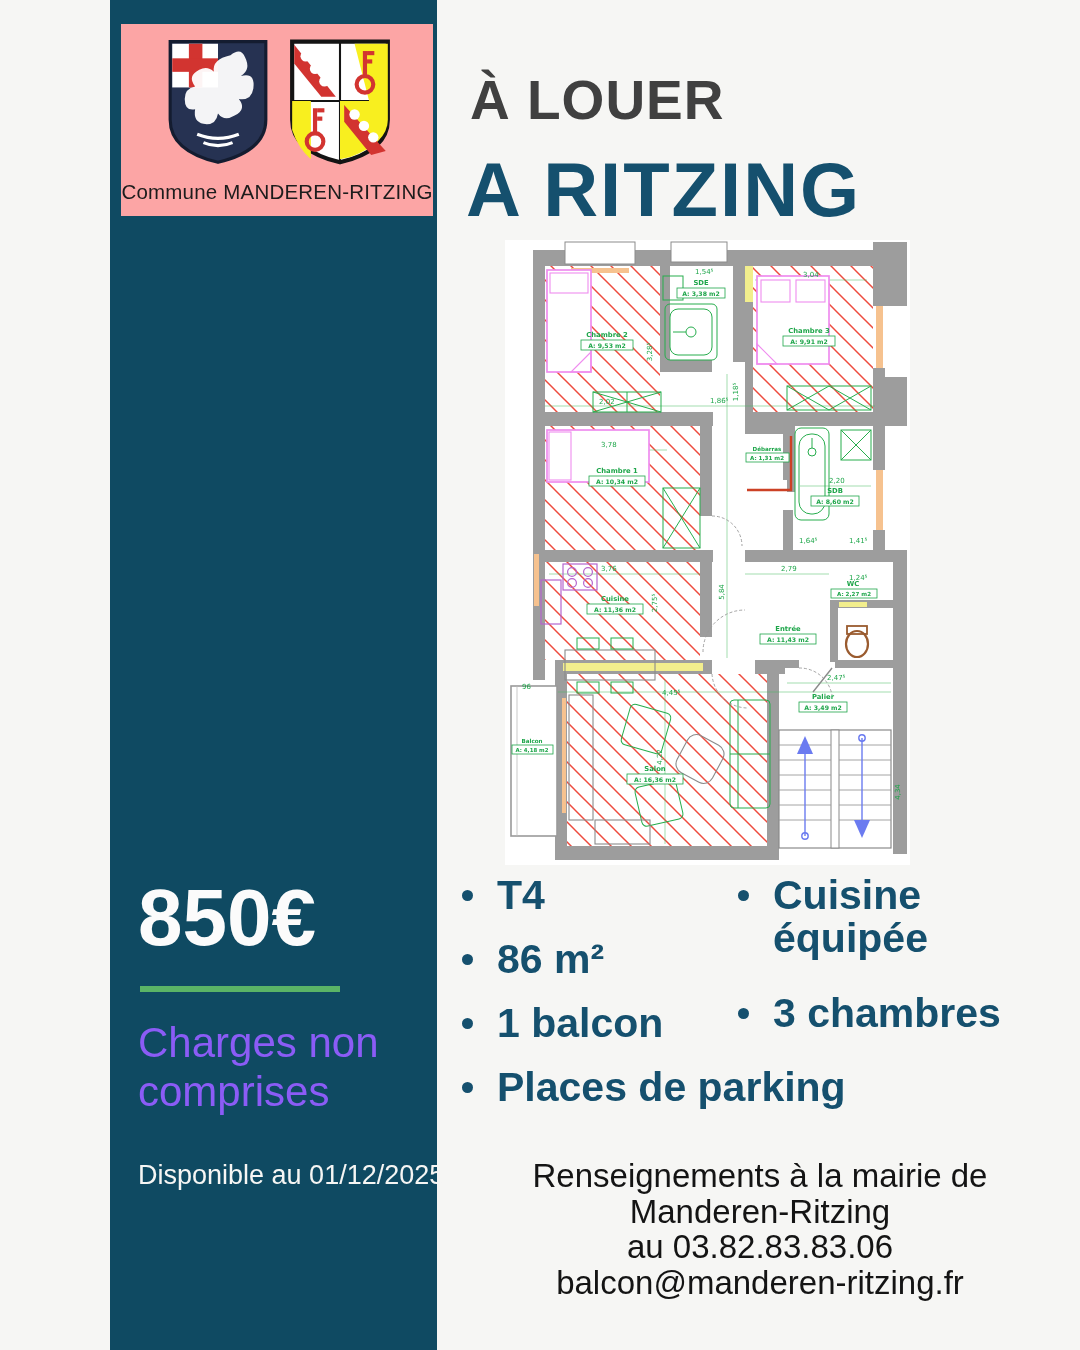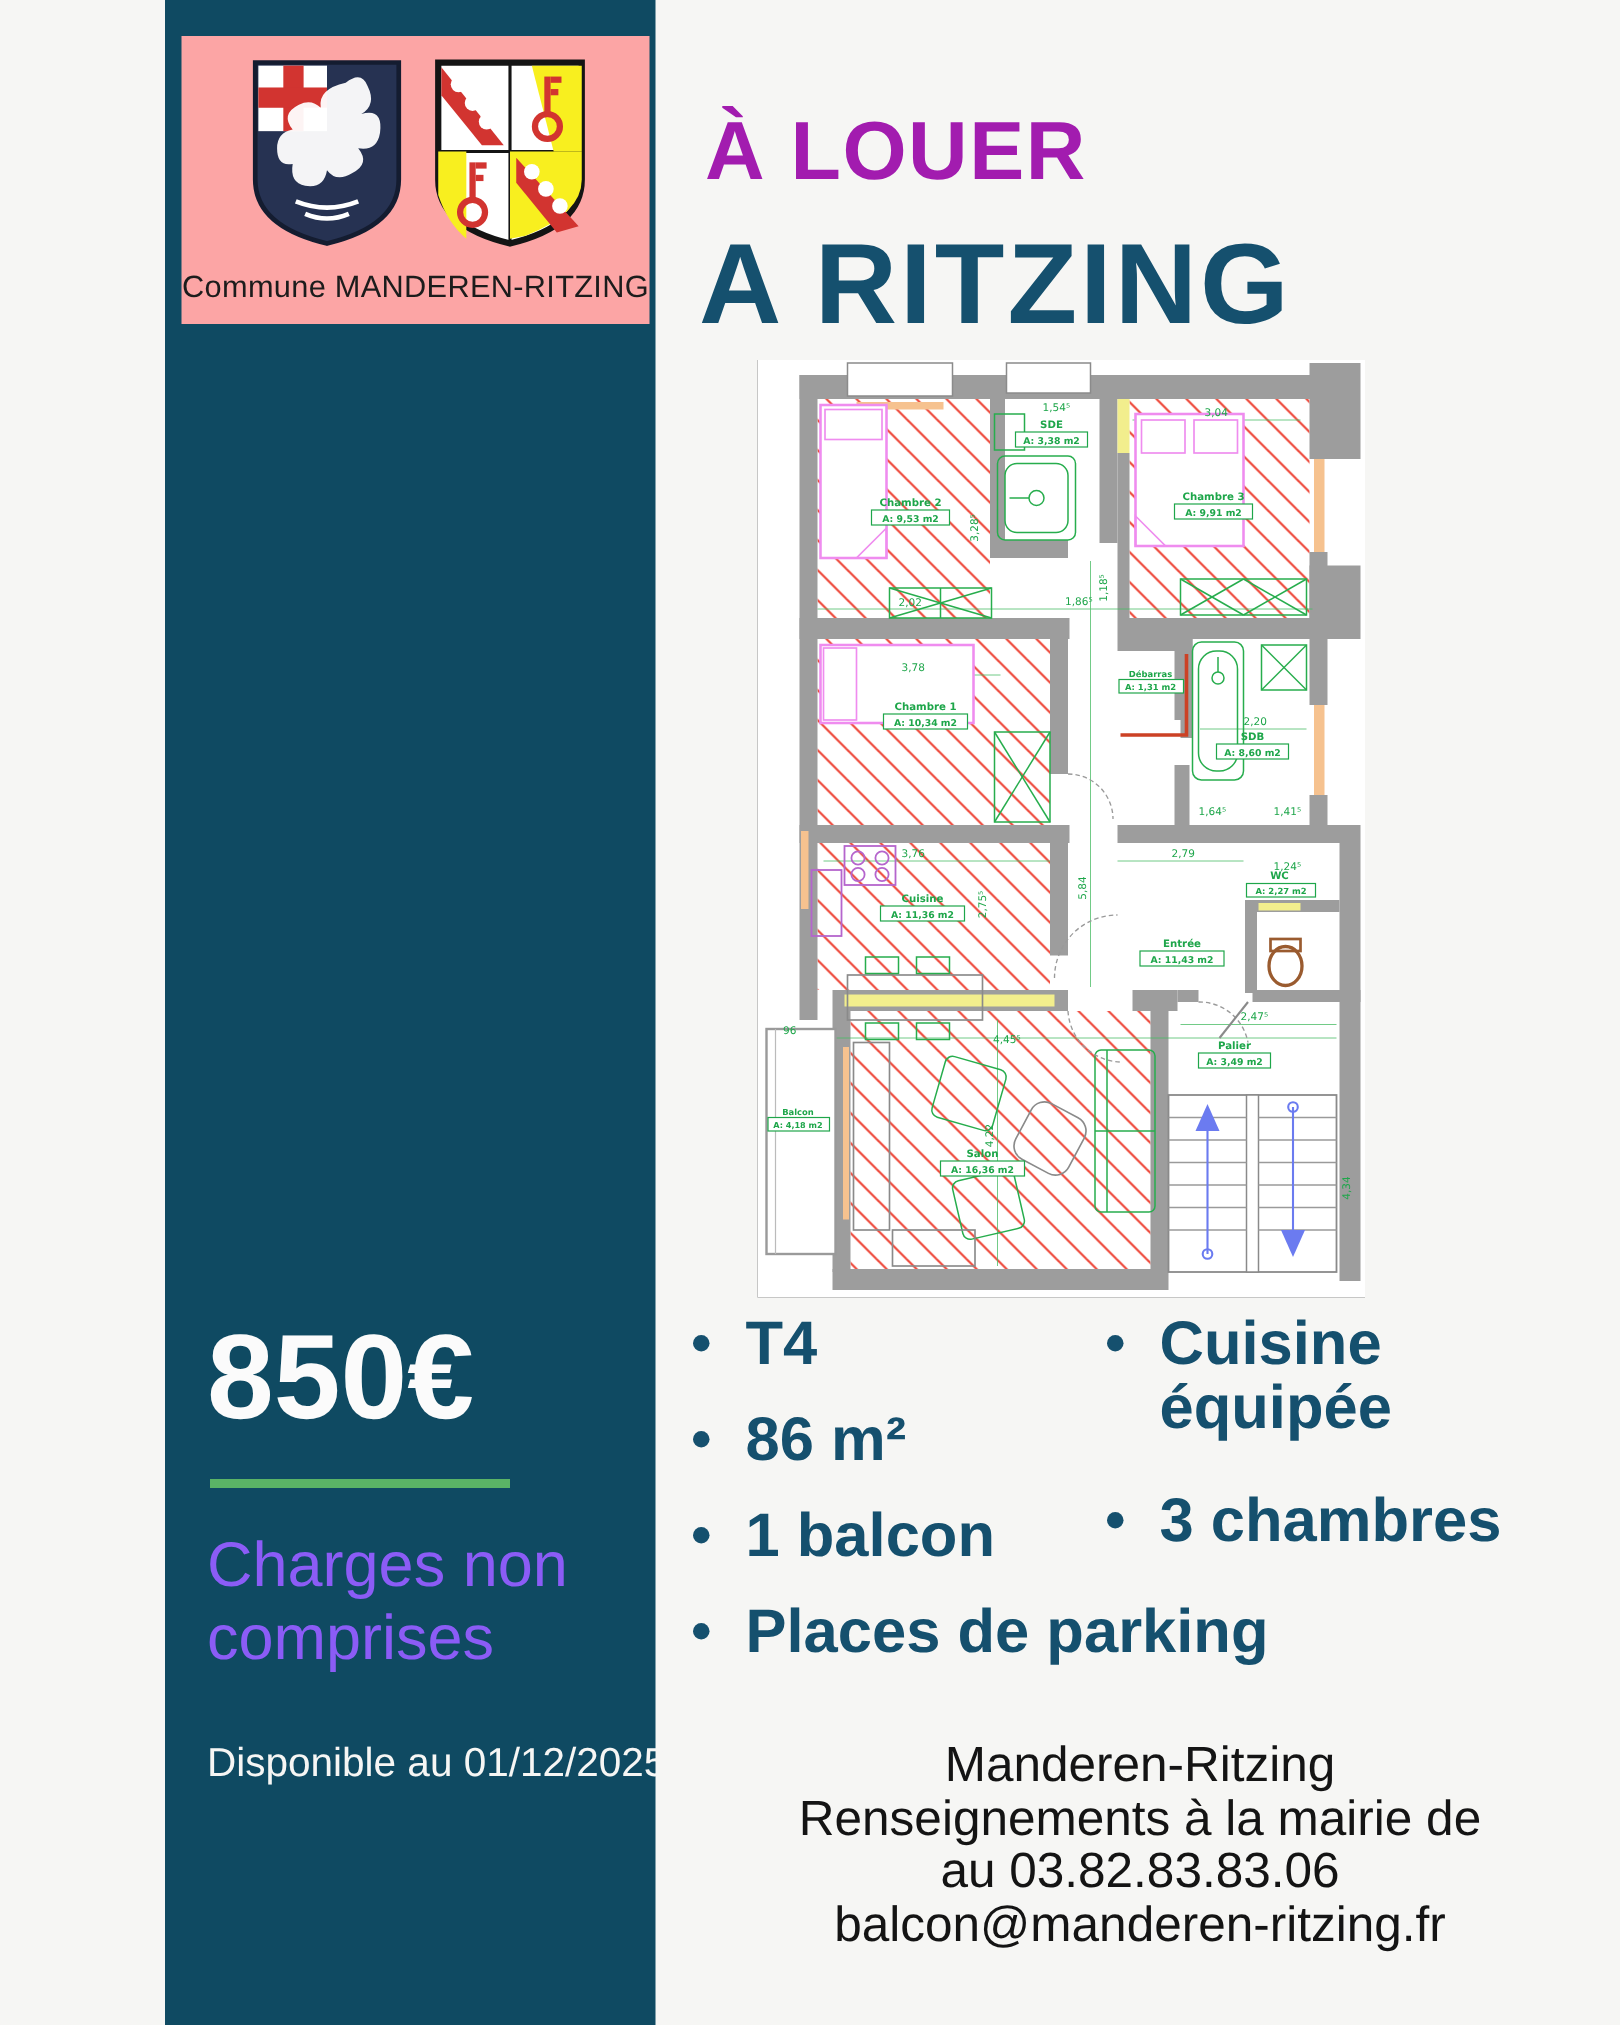--- a/index.html
+++ b/index.html
@@ -10,21 +10,21 @@
   .band { position:absolute; left:110px; top:0; width:327px; height:1350px; background:#0f4a62; }
 
   
   .logo-box { position:absolute; left:121px; top:24px; width:312px; height:192px; background:#fca5a5; }
   .shields { position:absolute; left:38px; top:14px; width:240px; height:130px; display:flex; gap:18px; justify-content:center; }
   .logo-caption { position:absolute; left:0; bottom:12px; width:100%; text-align:center;
                   font-size:20.5px; color:#1c1c1c; letter-spacing:0.2px; }
 
   
   .badge { position:absolute; left:470px; top:68px; font-size:55px; font-weight:700;
-           color:#a21caf; letter-spacing:1px; }
+           color:#404040; letter-spacing:1px; }
   .title { position:absolute; left:466px; top:146px; font-size:76px; font-weight:600;
            color:#15506e; letter-spacing:2px; }
 
   
   .plan { position:absolute; left:505px; top:240px; width:405px; height:625px; background:#737373; }
   .plan svg { display:block; width:100%; height:100%; font-family:"DejaVu Sans", sans-serif; }
 
   
   .price { position:absolute; left:138px; top:872px; font-size:80px; font-weight:700; color:#fbfbfb; }
   .divider { position:absolute; left:140px; top:986px; width:200px; height:6px; background:#5ab466; }
@@ -433,19 +433,19 @@
       <span class="dot"></span>
       <span class="feat-text" style="width:230px">Cuisine équipée</span>
     </li>
     <li class="feat">
       <span class="dot"></span>
       <span class="feat-text">3 chambres</span>
     </li>
   </ul>
 
   <div class="footer">
+    <div>Renseignements à la mairie de</div>
     <div>Manderen-Ritzing</div>
-    <div>Renseignements à la mairie de</div>
     <div>au 03.82.83.83.06</div>
     <div>balcon@manderen-ritzing.fr</div>
   </div>
 
 </div>
 
 </body></html>

